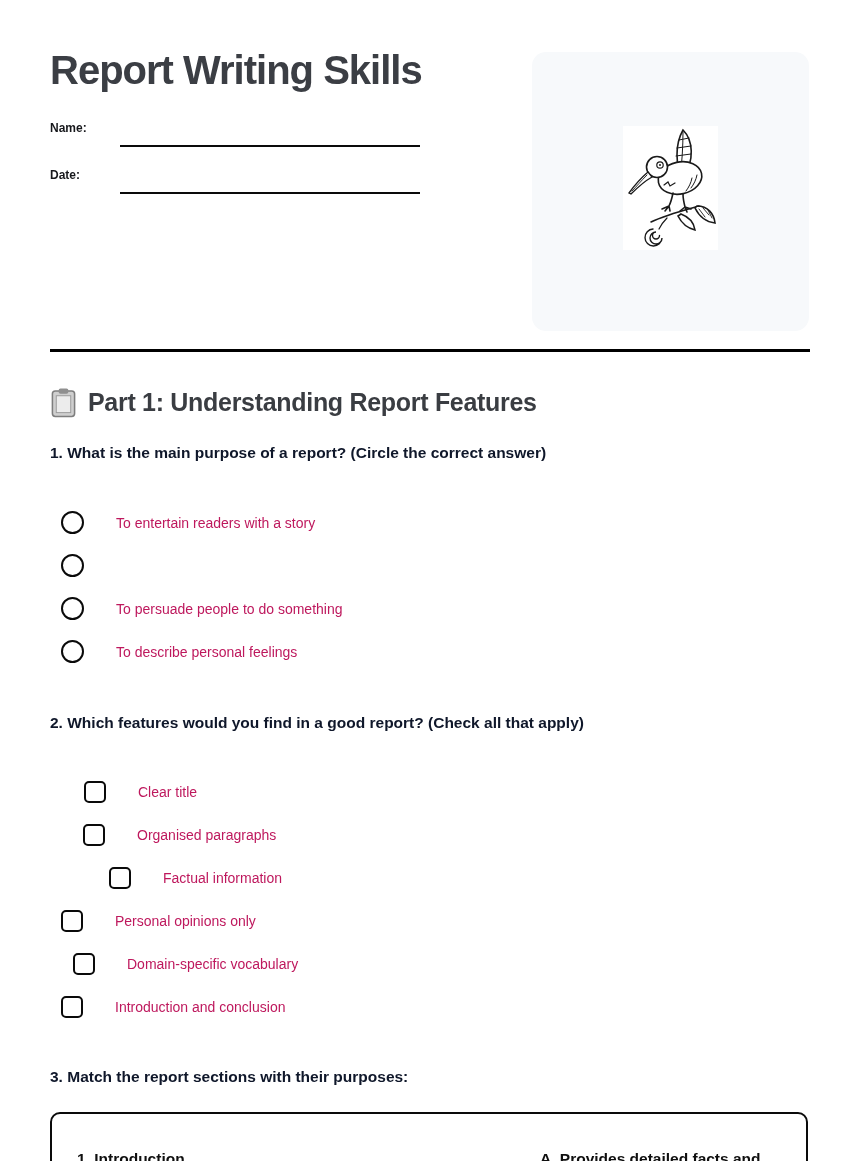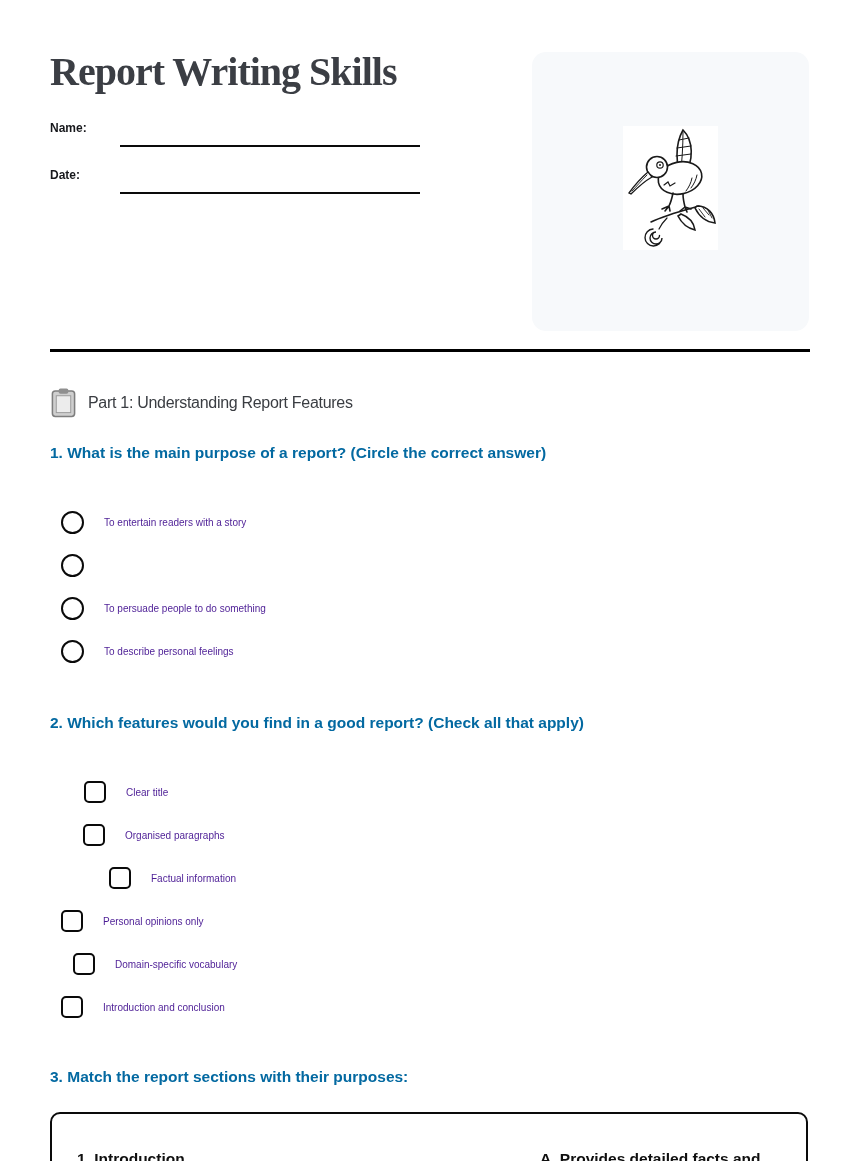--- a/index.html
+++ b/index.html
@@ -11,21 +11,20 @@
     font-family:"Liberation Sans", sans-serif;
     color:#202125;
   }
   .abs { position:absolute; }
 
   
   .title {
     left:50px; top:48px;
     font-size:40px; font-weight:700; letter-spacing:-1px;
     color:#3b3e44;
-    font-family:Liberation Serif, serif;
   }
   .field-label {
     left:50px;
     font-size:12px; font-weight:700; color:#17181c;
   }
   .field-line {
     left:120px; width:300px; height:2px;
     background:#0a0a0a; cursor:text;
   }
   .illus-panel {
@@ -39,41 +38,41 @@
 
   .divider {
     left:50px; top:349px; width:760px; height:3px; background:#000;
   }
 
   
   .section-head {
     left:50px; top:387px; display:flex; align-items:center; gap:11px;
   }
   .section-head .txt {
-    font-size:16px; font-weight:400; letter-spacing:-0.3px; color:#3a3d42;
+    font-size:25px; font-weight:700; letter-spacing:-0.3px; color:#3a3d42;
   }
 
   .question {
     left:50px;
-    font-size:15.5px; font-weight:700; color:#0369a1;
+    font-size:15.5px; font-weight:700; color:#0f172a;
   }
 
   .opt-row {
     left:61px; display:flex; align-items:center;
   }
   .radio {
     width:23px; height:23px; border:2.4px solid #0a0a0a; border-radius:50%;
     background:#fff; flex:0 0 auto; cursor:pointer;
   }
   .checkbox {
     width:22px; height:22px; border:2.5px solid #0a0a0a; border-radius:5px;
     background:#fff; flex:0 0 auto; cursor:pointer;
   }
   .opt-label {
-    margin-left:20px; font-size:10px; color:#4c1d95;
+    margin-left:32px; font-size:14px; color:#be185d;
   }
 
   .match-box {
     left:50px; top:1112px; width:758px; height:140px;
     border:2px solid #0a0a0a; border-radius:10px; background:#fff;
   }
   .match-item {
     position:absolute; top:34px;
     font-size:15.5px; font-weight:700; color:#0f0f0f;
     width:230px; line-height:21px;

